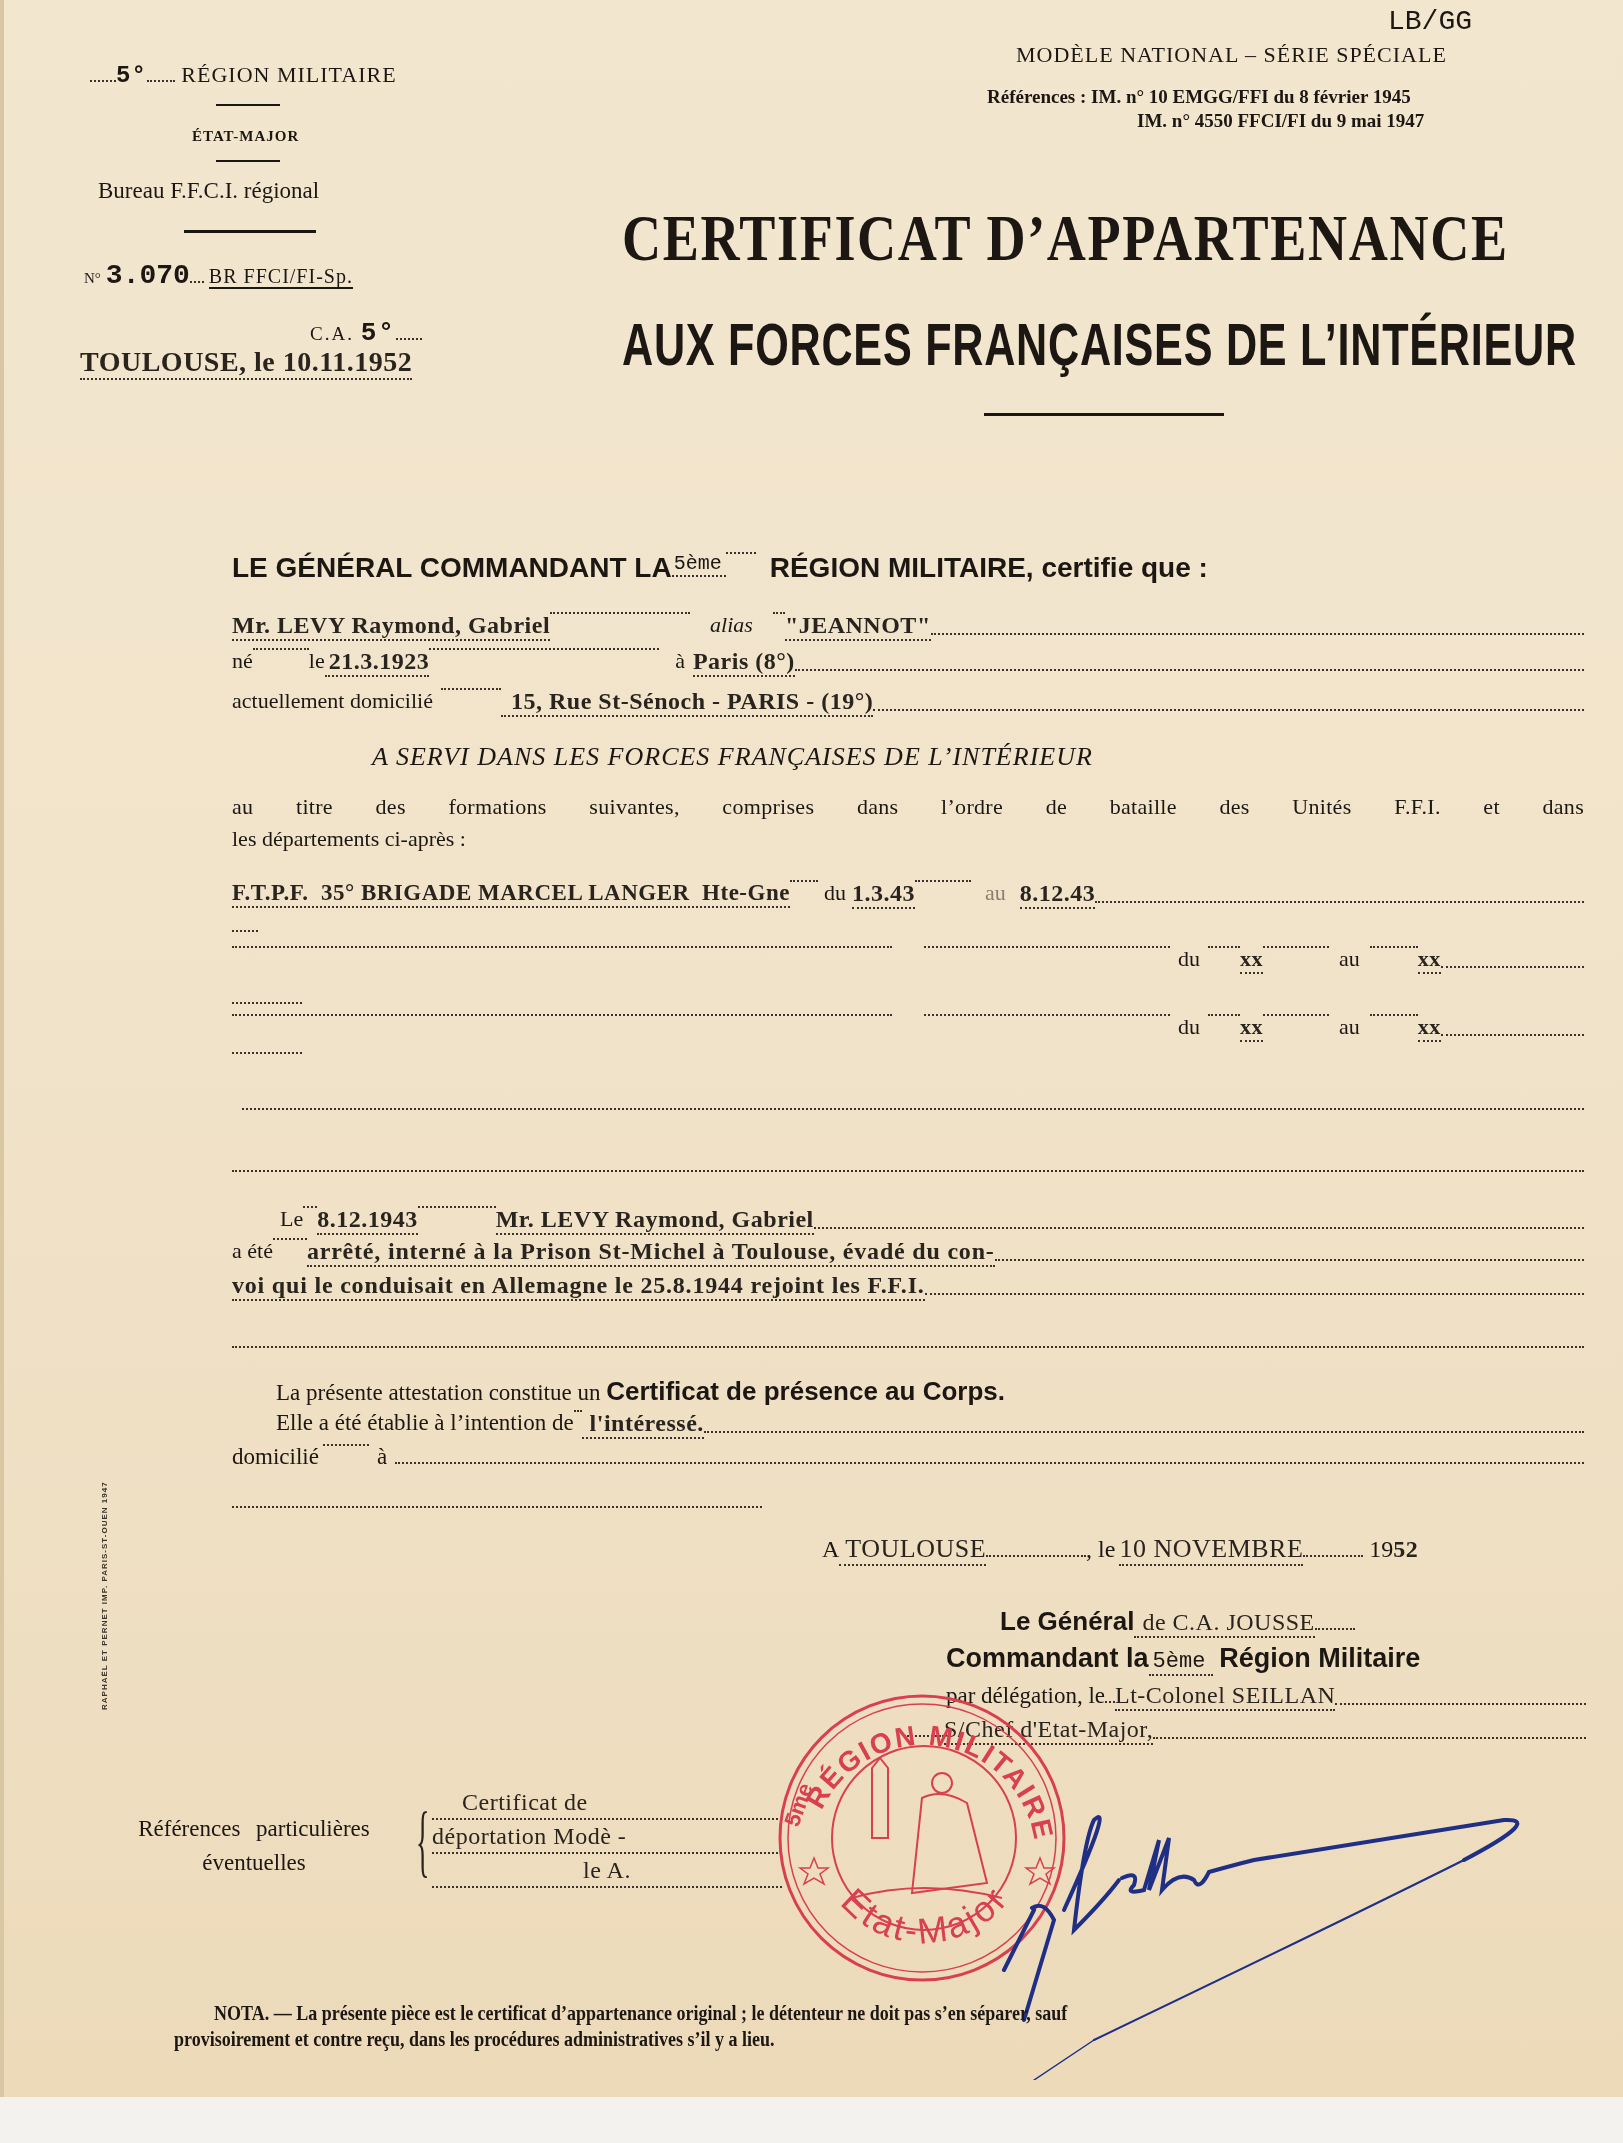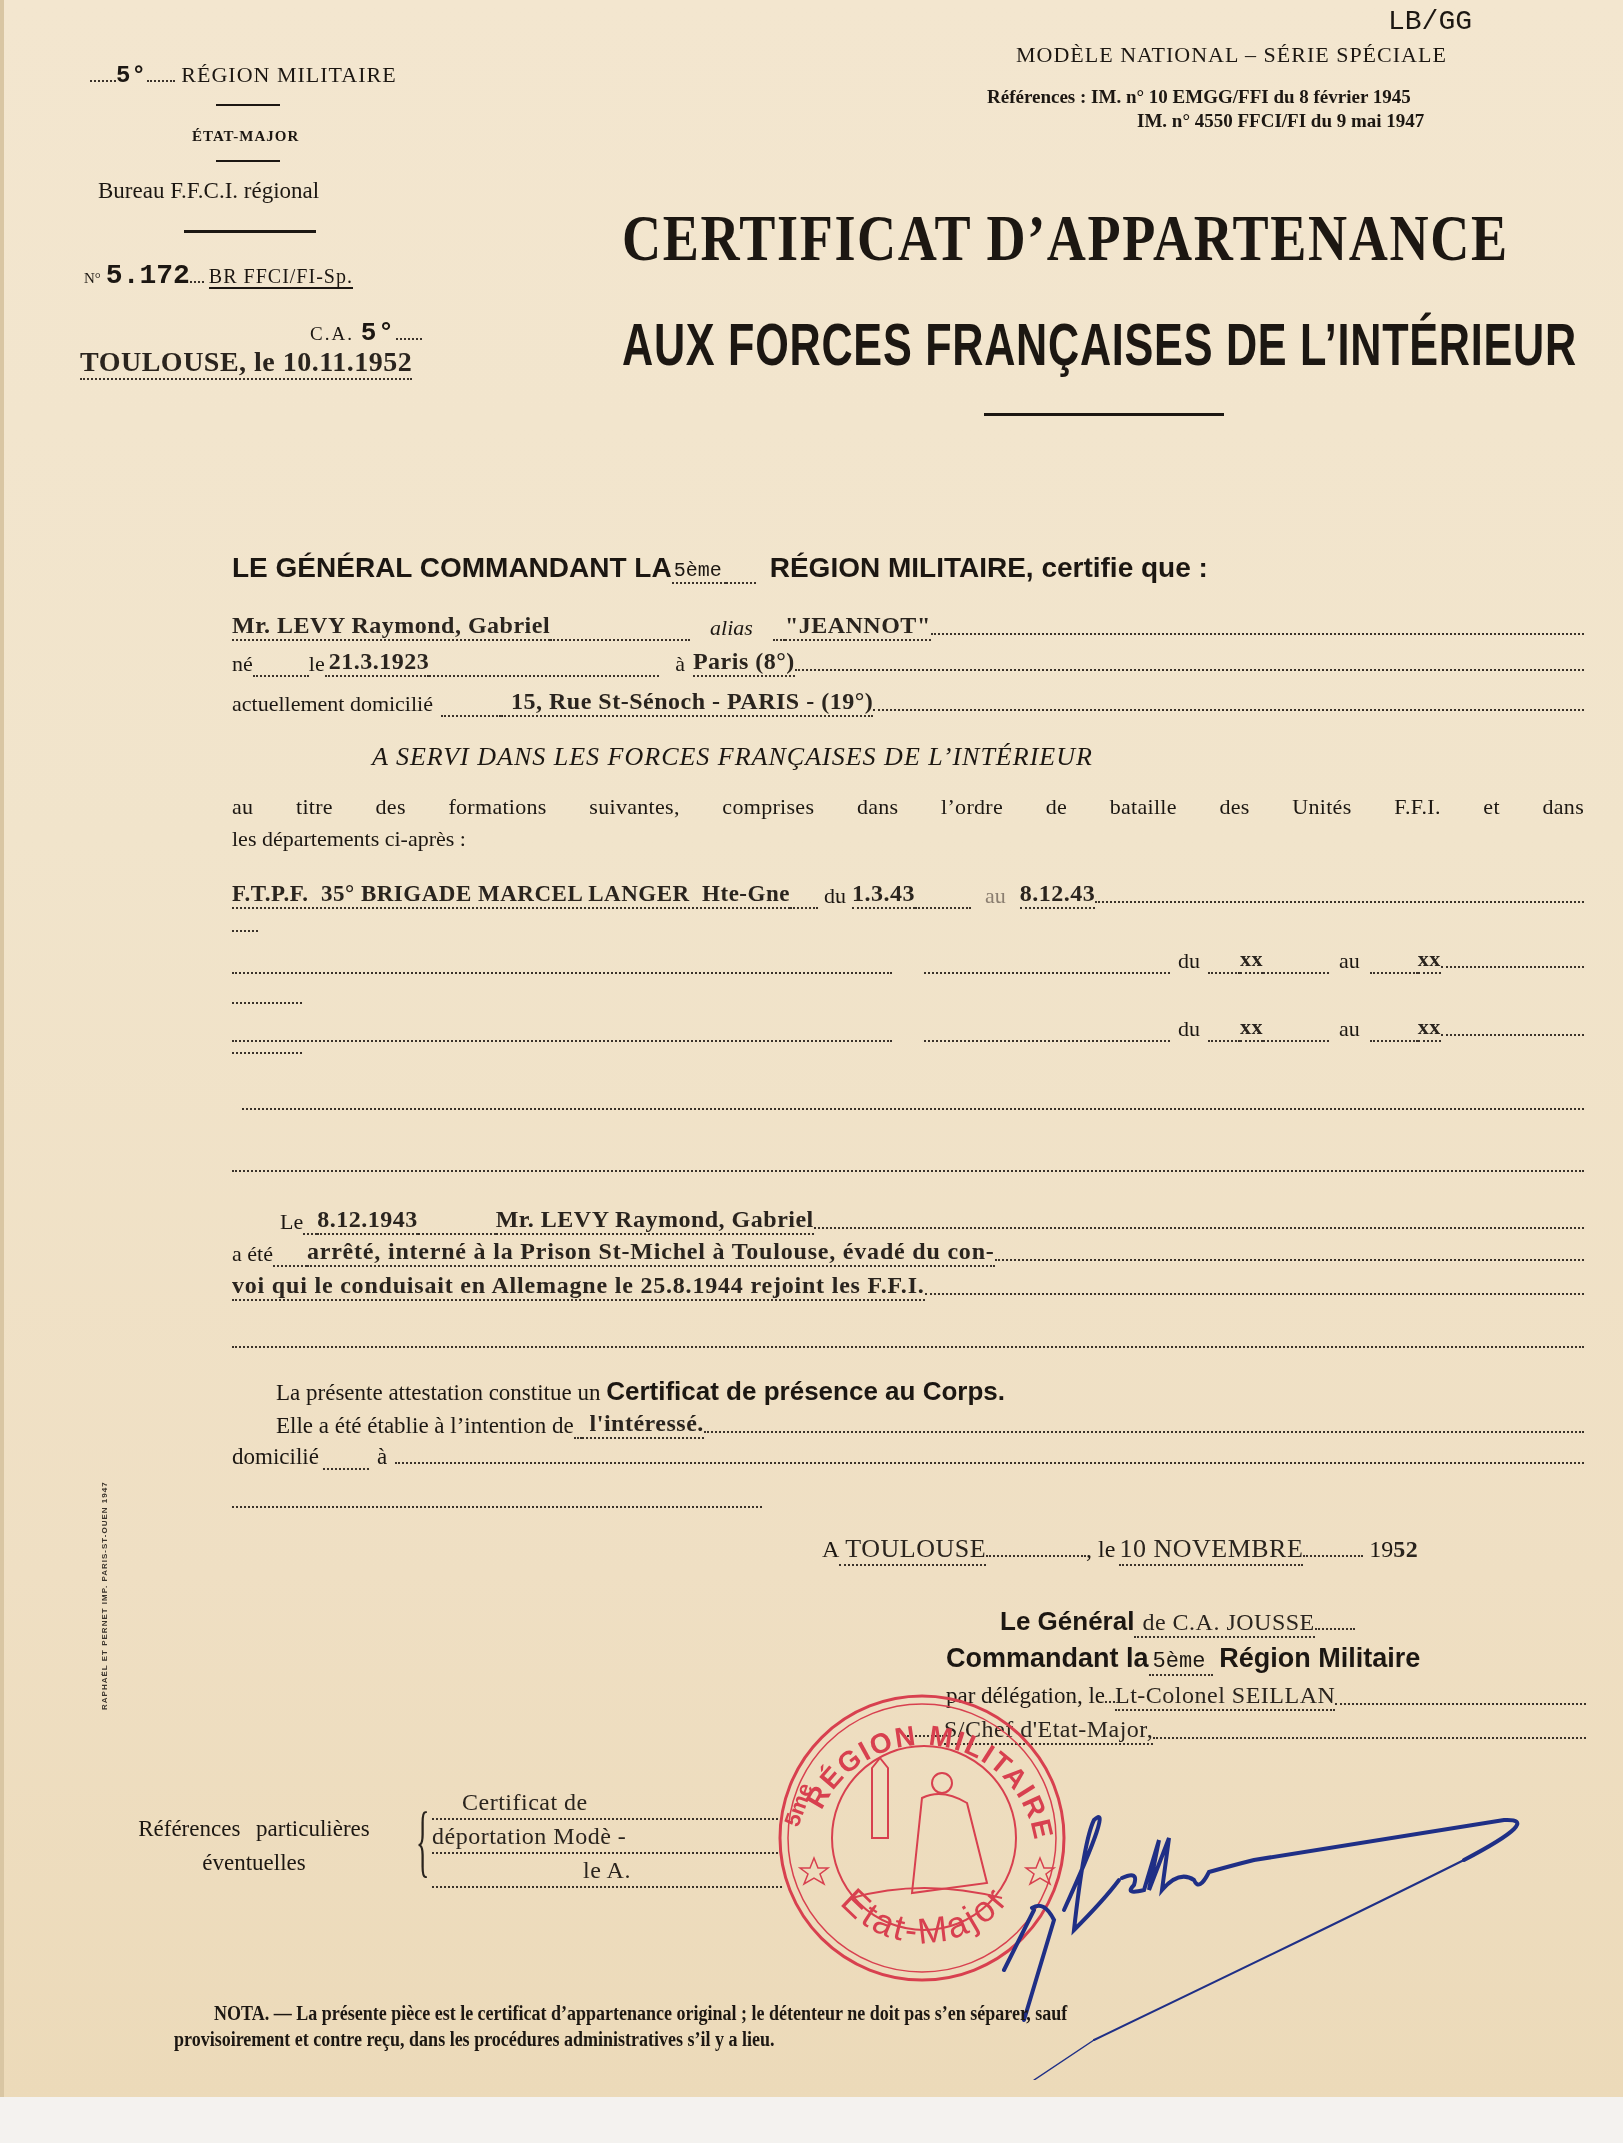--- a/index.html
+++ b/index.html
@@ -33,21 +33,21 @@
   .hr-modele { left: 1012px; top: 42px; font-size: 22px; letter-spacing: 1px; }
   .hr-ref1 { left: 983px; top: 86px; font-size: 19px; font-weight: bold; }
   .hr-ref2 { left: 1133px; top: 110px; font-size: 19px; font-weight: bold; }
 
   
   .title1 { left: 618px; top: 200px; font-size: 66px; font-weight: bold; letter-spacing: 2px; transform: scaleX(0.82); transform-origin: left top; font-family: "Liberation Serif", serif; }
   .title2 { left: 618px; top: 310px; font-size: 60px; font-weight: bold; letter-spacing: 1px; transform: scaleX(0.72); transform-origin: left top; font-family: "Liberation Sans", sans-serif; }
 
   .sans-b { font-family: "Liberation Sans", "DejaVu Sans", sans-serif; font-weight: bold; }
 
-  .row { position: absolute; left: 228px; width: 1352px; display: flex; align-items: flex-end; white-space: nowrap; }
+  .row { position: absolute; left: 228px; width: 1352px; display: flex; align-items: flex-start; white-space: nowrap; }
   .grow { flex: 1; border-bottom: 2px dotted #3a322a; height: 1px; align-self: flex-end; margin-bottom: 6px; }
 
   .stamp { position: absolute; left: 768px; top: 1688px; width: 300px; height: 300px; }
   .sig { position: absolute; left: 940px; top: 1780px; width: 640px; height: 300px; }
   .printer { position: absolute; left: 96px; top: 1710px; transform: rotate(-90deg); transform-origin: left top; font-size: 8px; font-weight: bold; letter-spacing: 1px; font-family: "Liberation Sans", sans-serif; color: #3b342c; }
 </style>
 </head>
 <body>
 
 <div class="paper">
@@ -56,21 +56,21 @@
     <span class="fill" style="width:26px;"></span><span class="num">5°</span><span class="fill" style="width:28px;"></span>
     <span>RÉGION MILITAIRE</span>
   </div>
   <div class="rule" style="left:212px; top:104px; width:64px; height:2px;"></div>
   <div class="abs hl-em">ÉTAT-MAJOR</div>
   <div class="rule" style="left:212px; top:160px; width:64px; height:2px;"></div>
   <div class="abs hl-bureau">Bureau F.F.C.I. régional</div>
   <div class="rule" style="left:180px; top:230px; width:132px; height:3px;"></div>
   <div class="abs hl-no">
     <span style="font-size:15px;">N°</span>
-    <span class="num">5.172</span><span class="fill" style="width:14px;"></span>
+    <span class="num">3.070</span><span class="fill" style="width:14px;"></span>
     <span style="letter-spacing:1px; border-bottom:2px solid #1c1712;">BR FFCI/FI-Sp.</span>
   </div>
   <div class="abs hl-ca">
     <span>C.A.</span>
     <span class="num">5°</span><span class="fill" style="width:26px;"></span>
   </div>
   <div class="abs hl-city typed dotline">TOULOUSE, le 10.11.1952</div>
 
   <div class="abs hr-lbgg mono">LB/GG</div>
   <div class="abs hr-modele">MODÈLE NATIONAL  –  SÉRIE SPÉCIALE</div>

